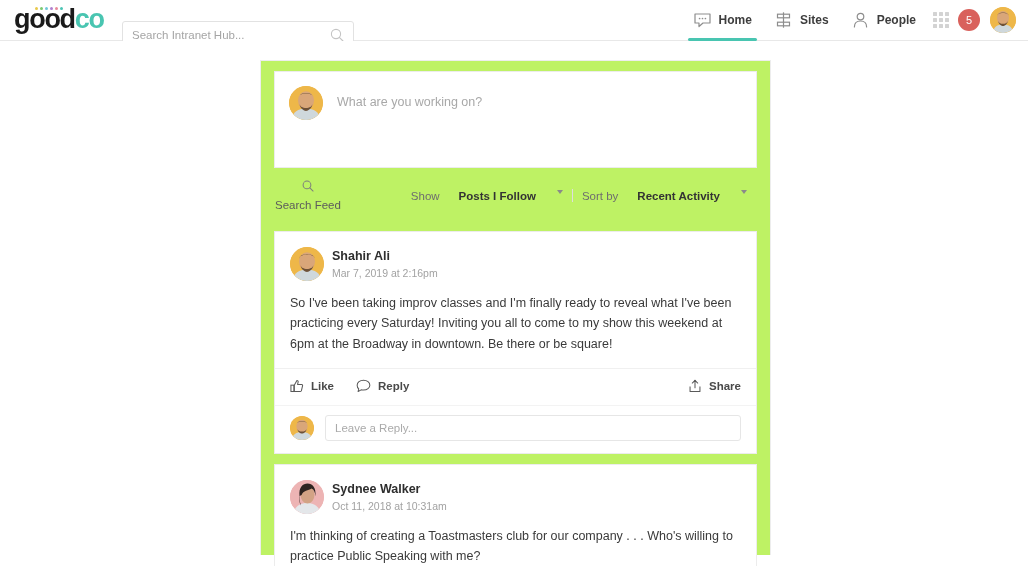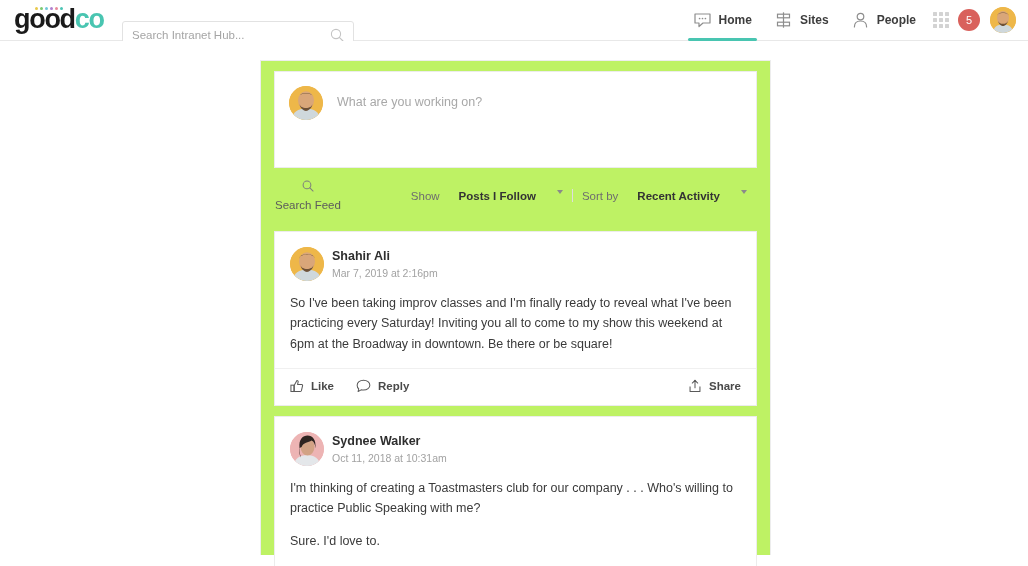--- a/index.html
+++ b/index.html
@@ -435,20 +435,32 @@
             <svg width="14" height="14" viewBox="0 0 15 15">
               <path d="M2.2 8 L2.2 13.3 L12.8 13.3 L12.8 8" fill="none" stroke="#595959" stroke-width="1.1" stroke-linejoin="round"></path>
               <line x1="7.5" y1="1.4" x2="7.5" y2="9.4" stroke="#595959" stroke-width="1.1" stroke-linecap="round"></line>
               <path d="M4.6 4.3 L7.5 1.4 L10.4 4.3" fill="none" stroke="#595959" stroke-width="1.1" stroke-linejoin="round" stroke-linecap="round"></path>
             </svg>
           </span>
           <span class="lbl">Share</span>
         </div>
       </div>
 
+      <div class="reply-row">
+        <div class="avatar av-m">
+          <svg width="24" height="24" viewBox="0 0 24 24">
+            <circle cx="12" cy="12" r="12" fill="#eeb749"></circle>
+            <path d="M2 24 C2 18.4 6.6 16 12 16 C17.4 16 22 18.4 22 24 Z" fill="#cfd8dc"></path>
+            <ellipse cx="12" cy="10.3" rx="5.6" ry="6.5" fill="#d9a679"></ellipse>
+            <path d="M6.4 8.8 C6.4 3.6 17.6 3.6 17.6 8.8 C17.6 6.4 14.8 5.4 12 5.4 C9.2 5.4 6.4 6.4 6.4 8.8 Z" fill="#7a5c3e"></path>
+            <path d="M7.4 12.4 C7.4 16.6 16.6 16.6 16.6 12.4 C16.6 15.8 13.4 17.6 12 17.6 C10.6 17.6 7.4 15.8 7.4 12.4 Z" fill="#6d5138"></path>
+          </svg>
+        </div>
+        <div class="reply-input">Leave a Reply...</div>
+      </div>
     </div>
 
     <div class="card post">
       <div class="post-head">
         <div class="avatar av-f">
           <svg width="34" height="34" viewBox="0 0 34 34">
             <circle cx="17" cy="17" r="17" fill="#edb4b4"></circle>
             <path d="M4 34 C4 26.5 10 23 17 23 C24 23 30 26.5 30 34 Z" fill="#e4e7ea"></path>
             <ellipse cx="17.5" cy="14.8" rx="7" ry="8.6" fill="#d2a385"></ellipse>
             <path d="M9.6 16 C8.4 7 13 3.4 17.5 3.4 C22.5 3.4 26.4 7.6 25.4 16.4 C25 12 24 9.6 21.5 8.6 C18.5 10.8 13.2 10.4 11.6 15 Z" fill="#2e2420"></path>

